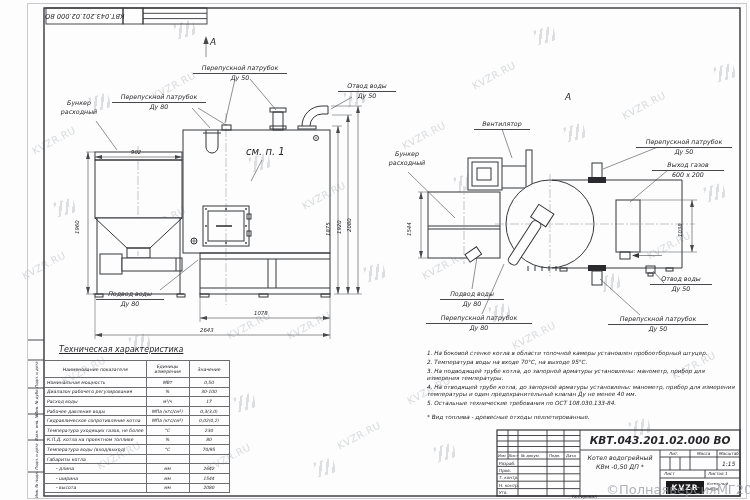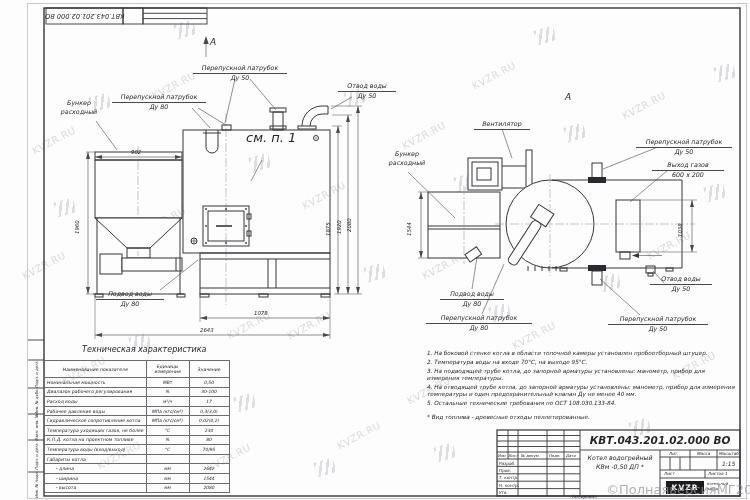--- a/index.html
+++ b/index.html
@@ -333,21 +333,21 @@
     <span class="l2">Ду 50</span>
   </div>
   <div class="lbl" style="left:338px;top:82px;width:58px;">
     <span class="l1">Отвод воды</span>
     <span class="l2">Ду 50</span>
   </div>
   <div class="lbl" style="left:96px;top:290px;width:68px;">
     <span class="l1">Подвод воды</span>
     <span class="l2">Ду 80</span>
   </div>
-  <span class="t" style="left:246px;top:130px;font-size:13px;">см. п. 1</span>
+  <span class="t" style="left:246px;top:146px;font-size:10px;">см. п. 1</span>
   <span class="t dimt" style="left:131px;top:149px;">902</span>
   <span class="t dimt rot" style="left:80px;top:228px;">1960</span>
   <span class="t dimt rot" style="left:331px;top:230px;">1875</span>
   <span class="t dimt rot" style="left:341.5px;top:228px;">1920</span>
   <span class="t dimt rot" style="left:351.5px;top:226px;">2080</span>
   <span class="t dimt" style="left:254px;top:310px;">1078</span>
   <span class="t dimt" style="left:200px;top:327px;">2643</span>
 
   <span class="t" style="left:565px;top:92px;font-size:9px;">А</span>
   <div class="lbl" style="left:474px;top:120px;width:56px;">
@@ -377,21 +377,21 @@
     <span class="l1">Перепускной патрубок</span>
     <span class="l2">Ду 80</span>
   </div>
   <div class="lbl" style="left:608px;top:315px;width:100px;">
     <span class="l1">Перепускной патрубок</span>
     <span class="l2">Ду 50</span>
   </div>
   <span class="t dimt rot" style="left:412px;top:230px;">1544</span>
   <span class="t dimt rot" style="left:683px;top:231px;">1038</span>
 
-  <span class="t" style="left:82px;top:345px;font-size:8px;">Техническая характеристика</span>
+  <span class="t" style="left:59px;top:345px;font-size:8px;text-decoration:underline;">Техническая характеристика</span>
   <table class="spec">
     <colgroup>
         <col style="width:98px">
         <col style="width:43px">
         <col style="width:40px">
       </colgroup>
     <tbody>
         <tr>
       <th>Наименование показателя</th>
       <th><span>Единицы</span><br><span>измерения</span></th>

